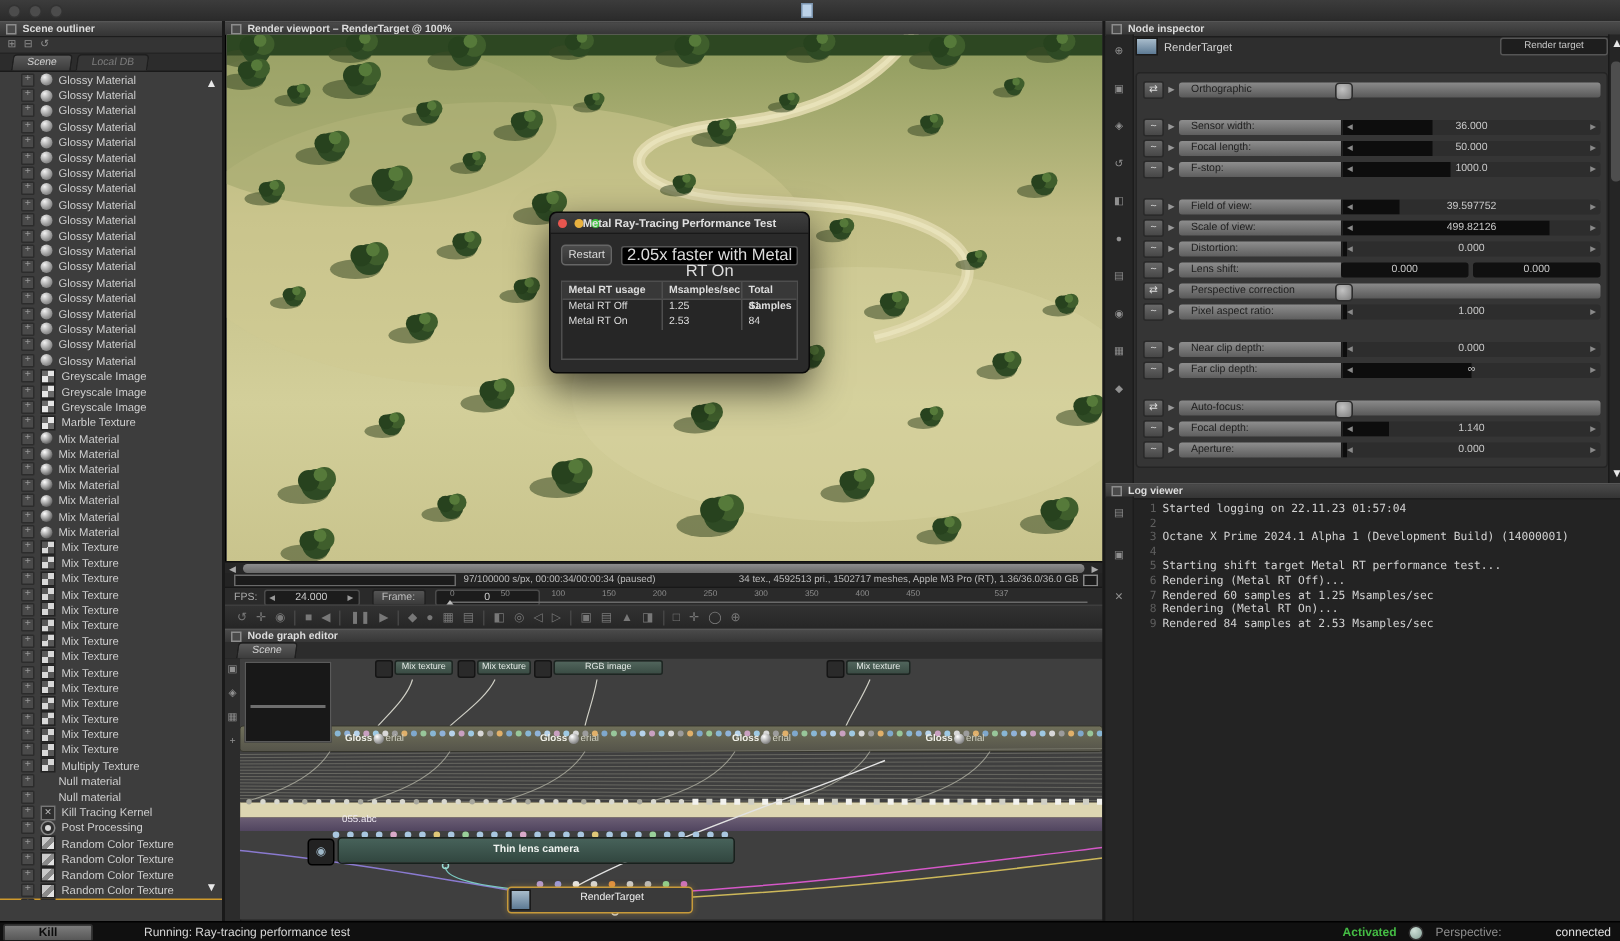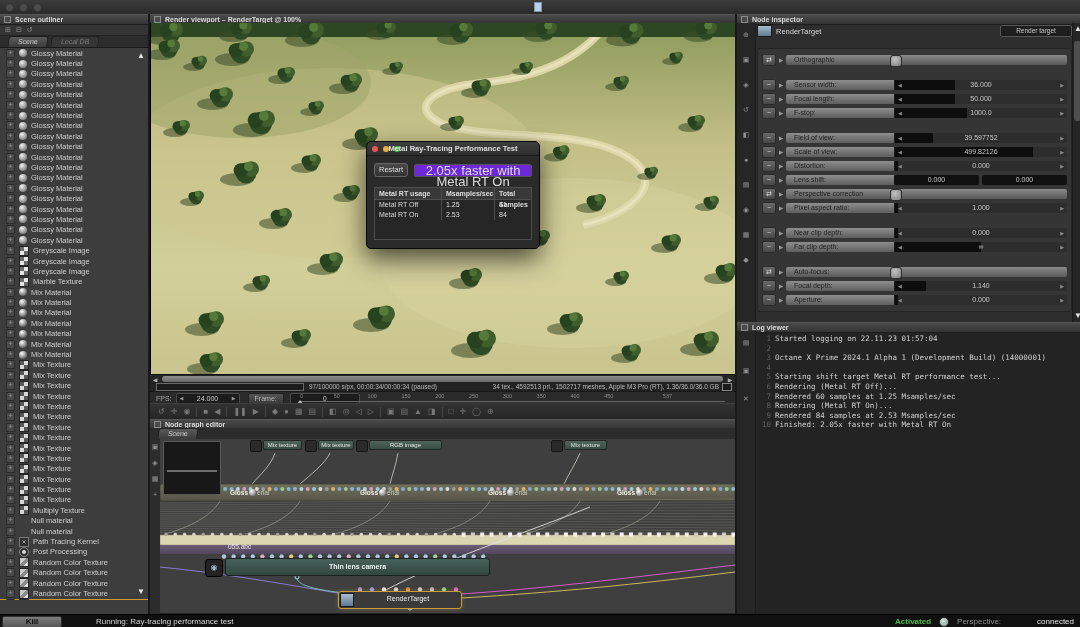--- a/index.html
+++ b/index.html
@@ -23,21 +23,21 @@
   .tabsrow{height:11px;background:#2c2c2c;display:flex;align-items:flex-end;padding-left:8px;gap:3px;border-bottom:1px solid #1a1a1a;}
   .tab{height:10px;line-height:10px;padding:0 9px;font-size:7px;color:#d0d0d0;background:linear-gradient(#5a5a5a,#3c3c3c);
        border:1px solid #1f1f1f;border-bottom:none;border-radius:3px 3px 0 0;transform:skewX(-8deg);}
   .tab.inactive{background:#363636;color:#7d7d7d;}
 
   
   #outliner{left:0;top:14px;width:148px;height:600px;background:#3d3d3d;border-right:2px solid #191919;}
   #outliner-tools{height:10px;display:flex;align-items:center;gap:5px;padding-left:5px;background:#343434;border-bottom:1px solid #242424;}
   .mini-ico{font-size:7px;color:#909090;line-height:8px;}
   #outliner-list{position:absolute;top:34px;left:0;right:0;bottom:14px;overflow:hidden;background:#3d3d3d;}
-  .orow{display:flex;align-items:center;height:10.4px;padding-left:6px;gap:4px;font-size:7.5px;color:#cfcfcf;white-space:nowrap;}
+  .orow{display:flex;align-items:center;height:10.4px;padding-left:14px;gap:4px;font-size:7.5px;color:#cfcfcf;white-space:nowrap;}
   .orow.sel{background:#cf9a2d;color:#1a1a1a;font-weight:bold;}
   .plus{width:7px;height:7px;line-height:6px;text-align:center;font-size:7px;color:#999;background:#4a4a4a;border:1px solid #2c2c2c;border-radius:1px;flex:none;}
   .oicon{width:8px;height:8px;flex:none;display:inline-block;}
   .ic-sphere{background:radial-gradient(circle at 35% 30%,#f2f2f2,#9c9c9c 55%,#5e5e5e);border-radius:50%;}
   .ic-mixmat{background:radial-gradient(circle at 35% 30%,#ffffff,#aaa 40%,#555 80%);border-radius:50%;}
   .ic-image{background:conic-gradient(#e6e6e6 0 25%,#6a6a6a 0 50%,#e6e6e6 0 75%,#6a6a6a 0);border:1px solid #222;}
   .ic-checker{background:conic-gradient(#d8d8d8 0 25%,#585858 0 50%,#d8d8d8 0 75%,#585858 0);border:1px solid #222;}
   .ic-random{background:linear-gradient(135deg,#c9c9c9 0 40%,#8a8a8a 0 70%,#e2e2e2 0);border:1px solid #222;}
   .ic-kernel{background:#2e2e2e;border:1px solid #777;}
   .ic-kernel::after{content:"✕";display:block;font-size:6px;color:#bbb;text-align:center;line-height:8px;}
@@ -73,21 +73,21 @@
   
   #dialog{left:215px;top:118px;width:172px;height:106px;background:#2a2a2a;border:1px solid #090909;border-radius:5px;
           box-shadow:0 10px 26px rgba(0,0,0,.65);z-index:30;}
   #dlg-title{height:13px;background:linear-gradient(#3e3e3e,#2e2e2e);border-bottom:1px solid #191919;border-radius:5px 5px 0 0;
              display:flex;align-items:center;}
   .dlg-dot{width:6px;height:6px;border-radius:50%;margin-left:5px;}
   #dlg-title-text{position:absolute;left:0;right:0;text-align:center;font-size:7.5px;font-weight:bold;color:#e0e0e0;}
   #dlg-controls{display:flex;align-items:center;gap:6px;margin:7px 7px 0 7px;}
   #restart-btn{height:12px;padding:0 4px;background:linear-gradient(#4a4a4a,#333);border:1px solid #666;border-radius:3px;
                font-size:7.5px;color:#ddd;line-height:11px;}
-  #result-box{flex:1;height:11px;background:#6d28d9;border:1px solid #555;border-radius:2px;text-align:center;font-size:13px;color:#ddd;line-height:11px;}
+  #result-box{flex:1;height:11px;background:#000000;border:1px solid #555;border-radius:2px;text-align:center;font-size:11px;color:#ddd;line-height:11px;}
   #dlg-table{position:absolute;left:7px;right:7px;top:45px;bottom:8px;border:1px solid #4e4e4e;background:#262626;font-size:7px;}
   .dt-row{display:flex;height:10px;line-height:10px;color:#ddd;}
   .dt-head{font-weight:bold;background:#383838;border-bottom:1px solid #4e4e4e;height:11px;line-height:11px;}
   .dt-c1{width:62px;padding-left:4px;border-right:1px solid #4e4e4e;}
   .dt-c2{width:48px;padding-left:4px;border-right:1px solid #4e4e4e;}
   .dt-c3{flex:1;padding-left:4px;}
 
   
   #graph-head{left:150px;top:419px;width:585px;height:9px;}
   #graph-tabs{left:150px;top:428px;width:585px;height:11px;}
@@ -426,21 +426,21 @@
           <span>Null material</span>
         </div>
         <div class="orow">
           <span class="plus">+</span>
           <span class="oicon ic-none"></span>
           <span>Null material</span>
         </div>
         <div class="orow">
           <span class="plus">+</span>
           <span class="oicon ic-kernel"></span>
-          <span>Path Tracing Kernel</span>
+          <span>Kill Tracing Kernel</span>
         </div>
         <div class="orow">
           <span class="plus">+</span>
           <span class="oicon ic-postproc"></span>
           <span>Post Processing</span>
         </div>
         <div class="orow">
           <span class="plus">+</span>
           <span class="oicon ic-random"></span>
           <span>Random Color Texture</span>
@@ -1173,21 +1173,20 @@
     <div id="log-body">
         <div class="logline"><span class="lognum">1</span><span class="logtext">Started logging on 22.11.23 01:57:04</span></div>
         <div class="logline"><span class="lognum">2</span><span class="logtext"></span></div>
         <div class="logline"><span class="lognum">3</span><span class="logtext">Octane X Prime 2024.1 Alpha 1 (Development Build) (14000001)</span></div>
         <div class="logline"><span class="lognum">4</span><span class="logtext"></span></div>
         <div class="logline"><span class="lognum">5</span><span class="logtext">Starting shift target Metal RT performance test...</span></div>
         <div class="logline"><span class="lognum">6</span><span class="logtext">Rendering (Metal RT Off)...</span></div>
         <div class="logline"><span class="lognum">7</span><span class="logtext">Rendered 60 samples at 1.25 Msamples/sec</span></div>
         <div class="logline"><span class="lognum">8</span><span class="logtext">Rendering (Metal RT On)...</span></div>
         <div class="logline"><span class="lognum">9</span><span class="logtext">Rendered 84 samples at 2.53 Msamples/sec</span></div>
-        <div class="logline"><span class="lognum">10</span><span class="logtext">Finished: 2.05x faster with Metal RT On</span></div>
       </div>
   </div>
 
   <div id="footer" class="abs">
     <span id="kill-btn">Kill</span>
     <span id="running-text">Running: Ray-tracing performance test</span>
     <span id="foot-right">
       <span id="activated">Activated</span>
       <span id="live-dot"></span>
       <span id="octanelive-label">Perspective:</span>

